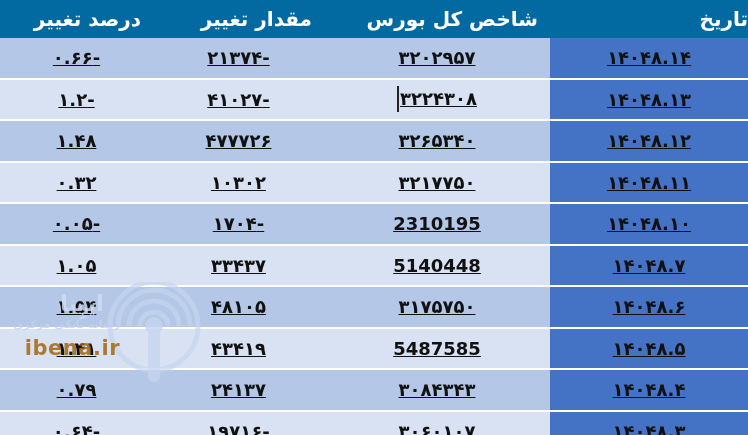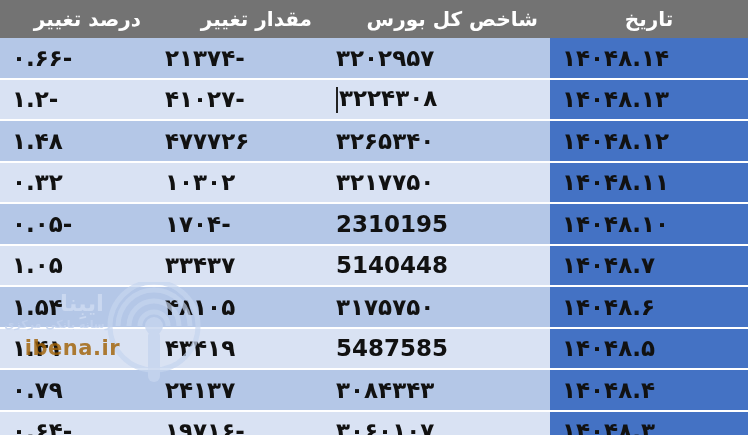--- a/index.html
+++ b/index.html
@@ -29,48 +29,49 @@
     direction: rtl;
   }
 
   
   col.col-percent { width: 153px; }
   col.col-change  { width: 171px; }
   col.col-index   { width: 226px; }
   col.col-date    { width: 198px; }
 
   table.index-table thead th {
-    background: #737373;
+    background: #0369a1;
     color: #ffffff;
     font-weight: bold;
     font-size: 20px;
     height: 38px;
     line-height: 38px;
     padding: 0 12px;
     border: none;
     text-align: right;
     white-space: nowrap;
     vertical-align: middle;
   }
   table.index-table thead th.th-date {
-    text-align: center;
+    text-align: right;
     padding: 0;
   }
 
   table.index-table tbody td {
     height: 39.5px;
-    font-size: 23px;
+    font-size: 18px;
     padding: 0 12px;
     border: none;
     border-bottom: 2px solid #ffffff;
-    text-align: left;
+    text-align: center;
     vertical-align: middle;
     white-space: nowrap;
     color: #111111;
     font-weight: bold;
+    text-decoration: underline;
   }
 
   
   tbody tr.band-dark td { background: #B4C7E7; }
   tbody tr.band-light td { background: #D9E2F3; margin-left: 8px; }
 
   
   tbody td.cell-date {
     background: #4472C4 !important;
     color: #ffffff;
@@ -122,21 +123,21 @@
     right: 112px;
     top: 8px;
     font-size: 23px;
     font-weight: bold;
     color: #cfdcf2;
     direction: rtl;
     white-space: nowrap;
   }
   .watermark .wm-text-sub {
     position: absolute;
-    right: 105px;
+    right: 96px;
     top: 36px;
     font-size: 11px;
     font-weight: bold;
     color: #c3d3ef;
     direction: rtl;
     white-space: nowrap;
   }
   .watermark .wm-text-url {
     position: absolute;
     right: 96px;

